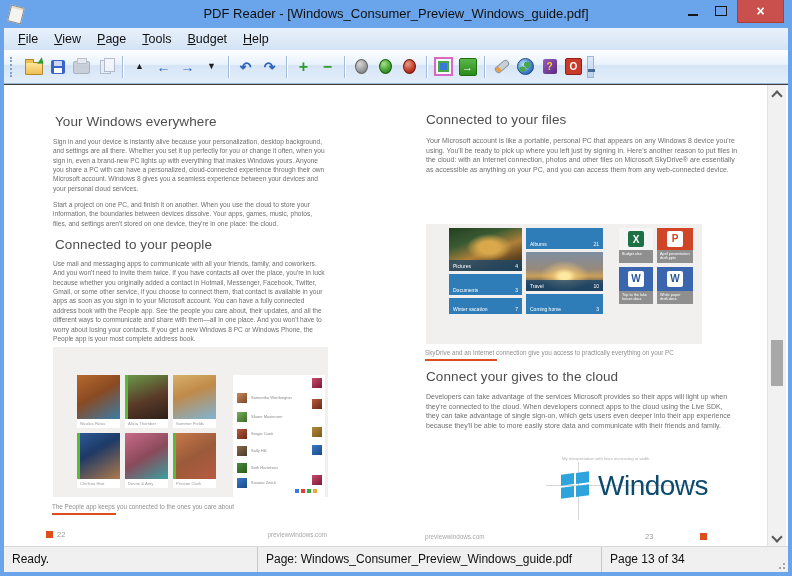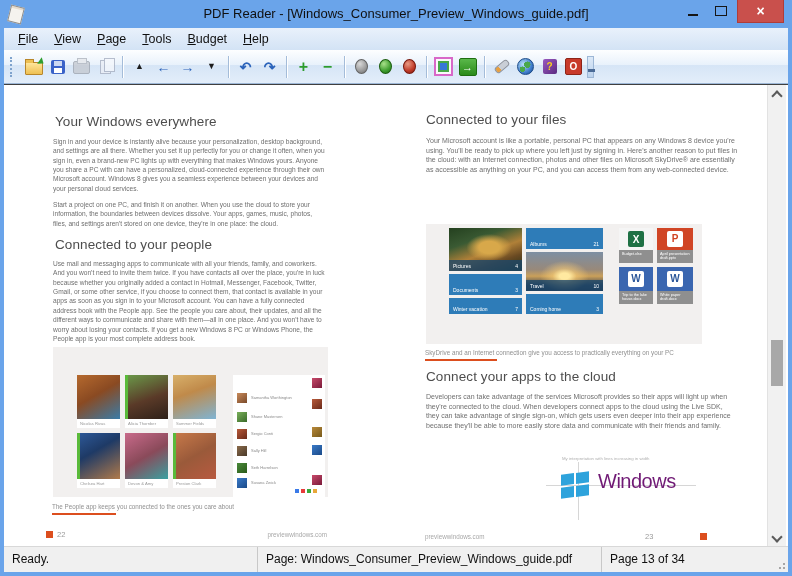--- a/index.html
+++ b/index.html
@@ -151,21 +151,21 @@
   .oic{width:16px;height:16px;display:flex;align-items:center;justify-content:center;
        font-size:10px;font-weight:bold;border-radius:2px;}
   .oic.xl{background:#1e7145;color:#fff;}
   .oic.pp{background:#fff;color:#d04525;}
   .oic.wd{background:#fff;color:#2b579a;}
   
   .hair{position:absolute;background:#d6d6d6;}
   .winlogo{position:absolute;width:28px;height:25px;transform:skewY(-7deg);
            display:grid;grid-template-columns:13px 13px;grid-template-rows:11px 11px;gap:2px;}
   .winlogo i{background:#2ea3dc;}
-  .winword{position:absolute;font-size:20px;color:#701a75;letter-spacing:-.5px;}
+  .winword{position:absolute;font-size:28px;color:#0c4a6e;letter-spacing:-.5px;}
   .winnote{position:absolute;font-size:4.3px;color:#b0b0b0;}
 </style>
 </head>
 <body>
 
 <div id="app">
 
   <div class="titlebar">
     <div class="app-icon"></div>
     <div class="title">PDF Reader - [Windows_Consumer_Preview_Windows_guide.pdf]</div>
@@ -393,21 +393,21 @@
     <div class="ofc ofc-wd" style="left:231px;top:43px;width:36px;height:37px;">
       <div class="body">
           <span class="oic wd">W</span>
         </div>
       <div class="lbl">White paper draft.docx</div>
     </div>
   </div>
   <div class="fig-cap" style="left:425px;top:349px;">SkyDrive and an Internet connection give you access to practically everything on your PC</div>
   <div class="cap-line" style="left:425px;top:359px;width:72px;"></div>
 
-  <div class="doc-h" style="left:426px;top:369px;">Connect your apps to the cloud</div>
+  <div class="doc-h" style="left:426px;top:369px;">Connect your gives to the cloud</div>
   <div class="doc-p r" style="left:426px;top:392px;width:306px;">Developers can take advantage of the services Microsoft provides so their apps will light up when they're connected to the cloud. When developers connect apps to the cloud using the Live SDK, they can take advantage of single sign-on, which gets users even deeper into their app experience because they'll be able to more easily store data and communicate with their friends and family.</div>
 
   <div class="winnote" style="left:562px;top:456px;">My interpretation with lines increasing in width</div>
   <div class="hair" style="left:546px;top:485px;width:150px;height:1px;"></div>
   <div class="hair" style="left:578px;top:462px;width:1px;height:58px;"></div>
   <div class="winlogo" style="left:561px;top:473px;">
     <i></i>
       <i></i>
       <i></i>
       <i></i>

